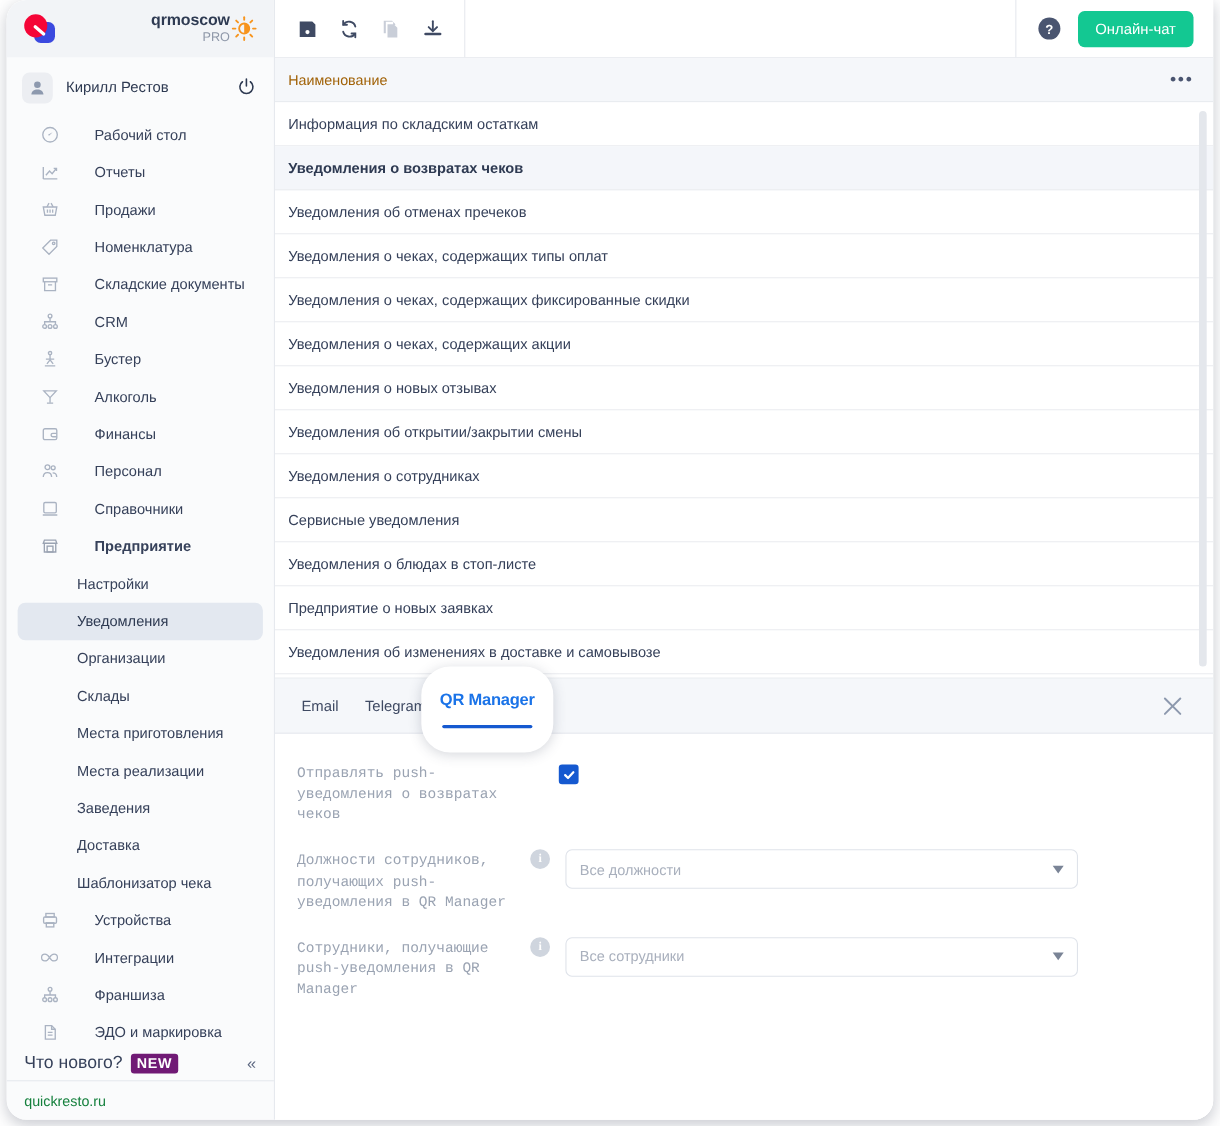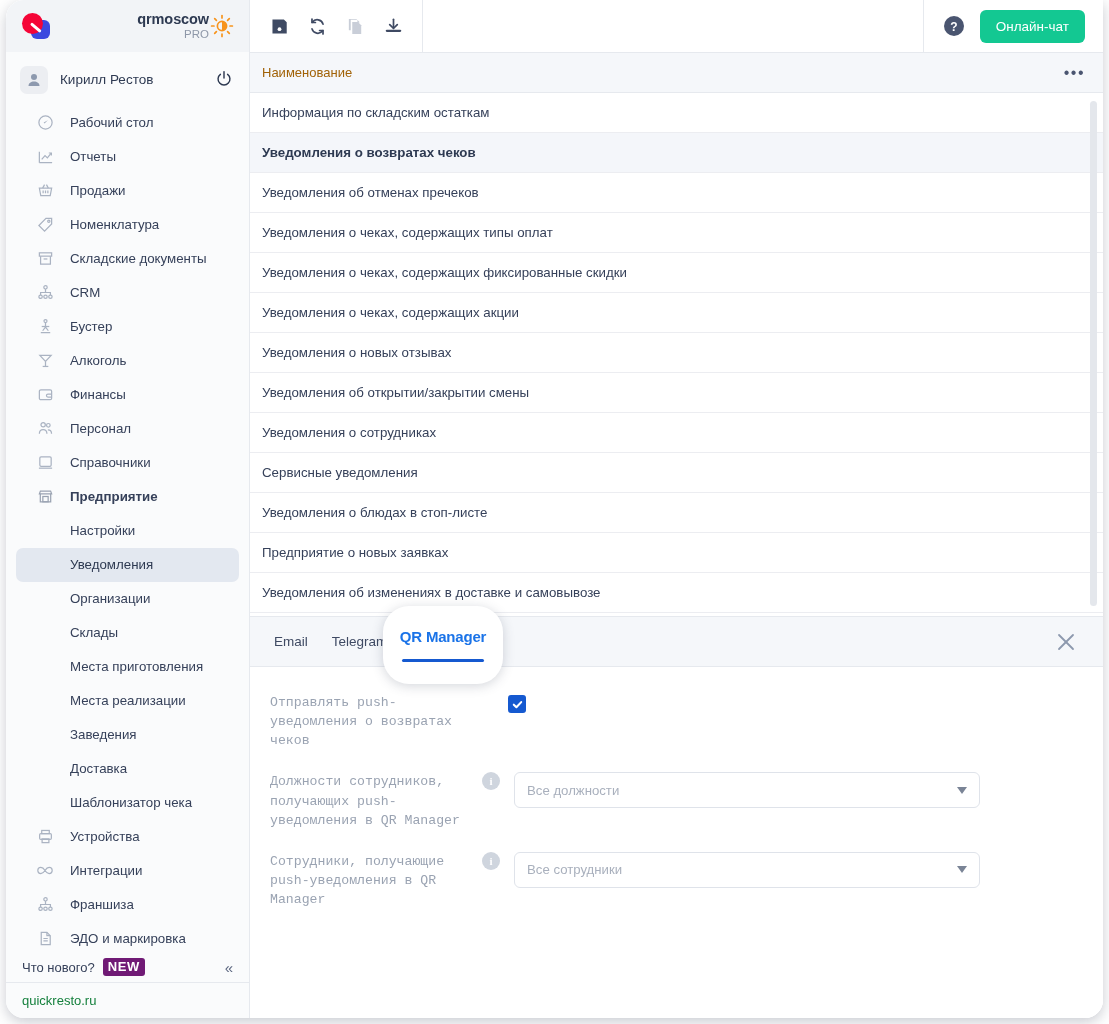--- a/index.html
+++ b/index.html
@@ -79,36 +79,36 @@
   .nav-item {
     height: 34px; display: flex; align-items: center;
     padding-left: 18px; cursor: pointer;
     border-radius: 7px; margin: 0 10px;
   }
   .nav-item .nav-ico {
     width: 22px; height: 20px; flex: 0 0 22px; margin-right: 14px;
     display: flex; align-items: center; justify-content: center;
     color: #aab3c2;
   }
-  .nav-item .nav-label { font-size: 13.3px; color: #36415a; white-space: nowrap; }
+  .nav-item .nav-label { font-size: 13.3px; color: #36415a; white-space: nowrap; margin-left: 16px; }
   .nav-item.bold .nav-label { font-weight: bold; }
   .nav-sub {
     height: 34px; display: flex; align-items: center;
     padding-left: 54px; cursor: pointer;
     border-radius: 7px; margin: 0 10px;
   }
   .nav-sub .nav-label { font-size: 13.3px; color: #36415a; white-space: nowrap; }
   .nav-sub.active { background: #e3e8f0; }
   .nav-sub.active .nav-label { font-weight: normal; color: #2e3a52; }
 
   .sidebar-footer { padding: 0 0 0 0; }
   .whatsnew {
     height: 30px; display: flex; align-items: center; padding: 0 16px;
   }
-  .whatsnew-label { font-size: 13px; color: #36415a; }
+  .whatsnew-label { font-size: 16px; color: #36415a; }
   .badge-new {
     margin-left: 8px; background: #701a75; color: #fff;
     font-size: 13px; font-weight: bold; letter-spacing: 0.6px;
     padding: 2px 5px 2px 5px; border-radius: 3px; line-height: 1.15;
   }
   .collapse-btn {
     margin-left: auto; color: #5c6780; font-size: 15px; cursor: pointer; line-height: 1;
   }
   .footer-link-wrap {
     border-top: 1px solid #e6e9ee; height: 36px;

